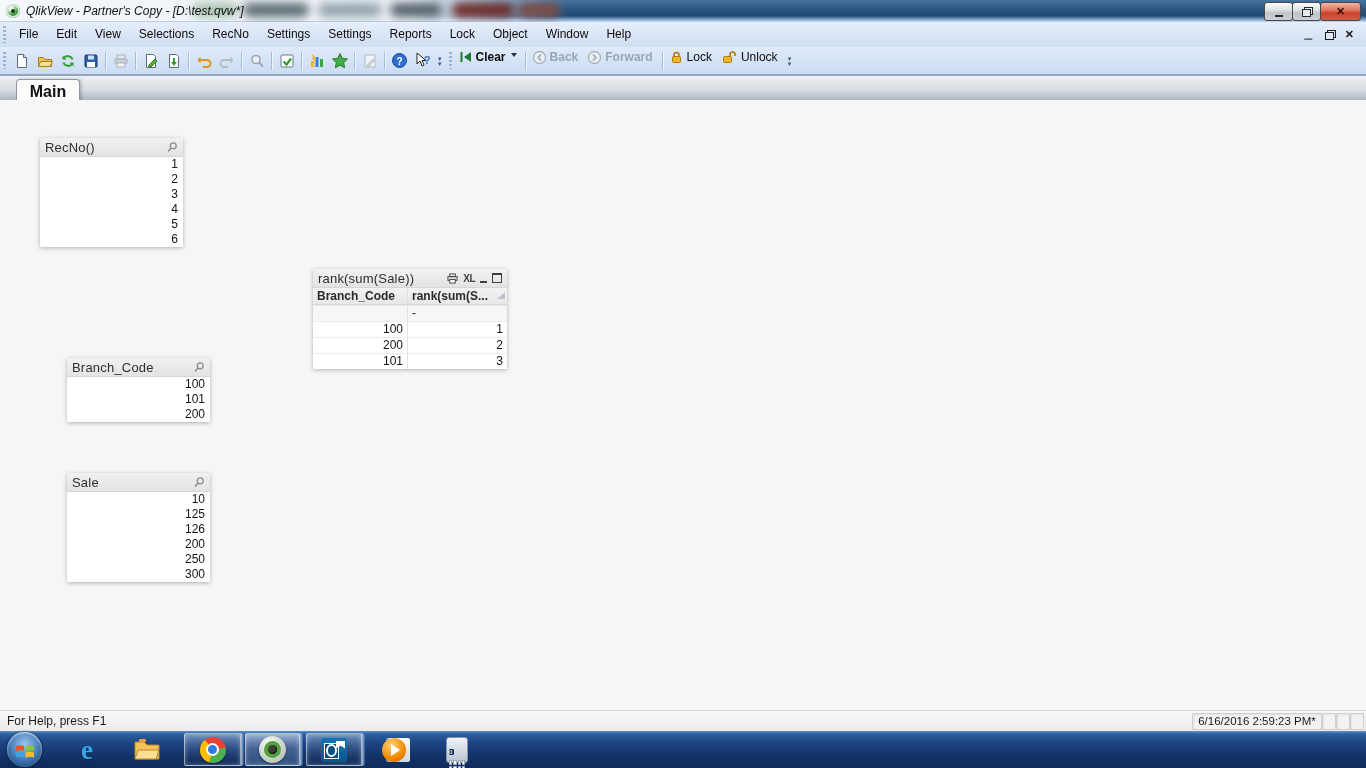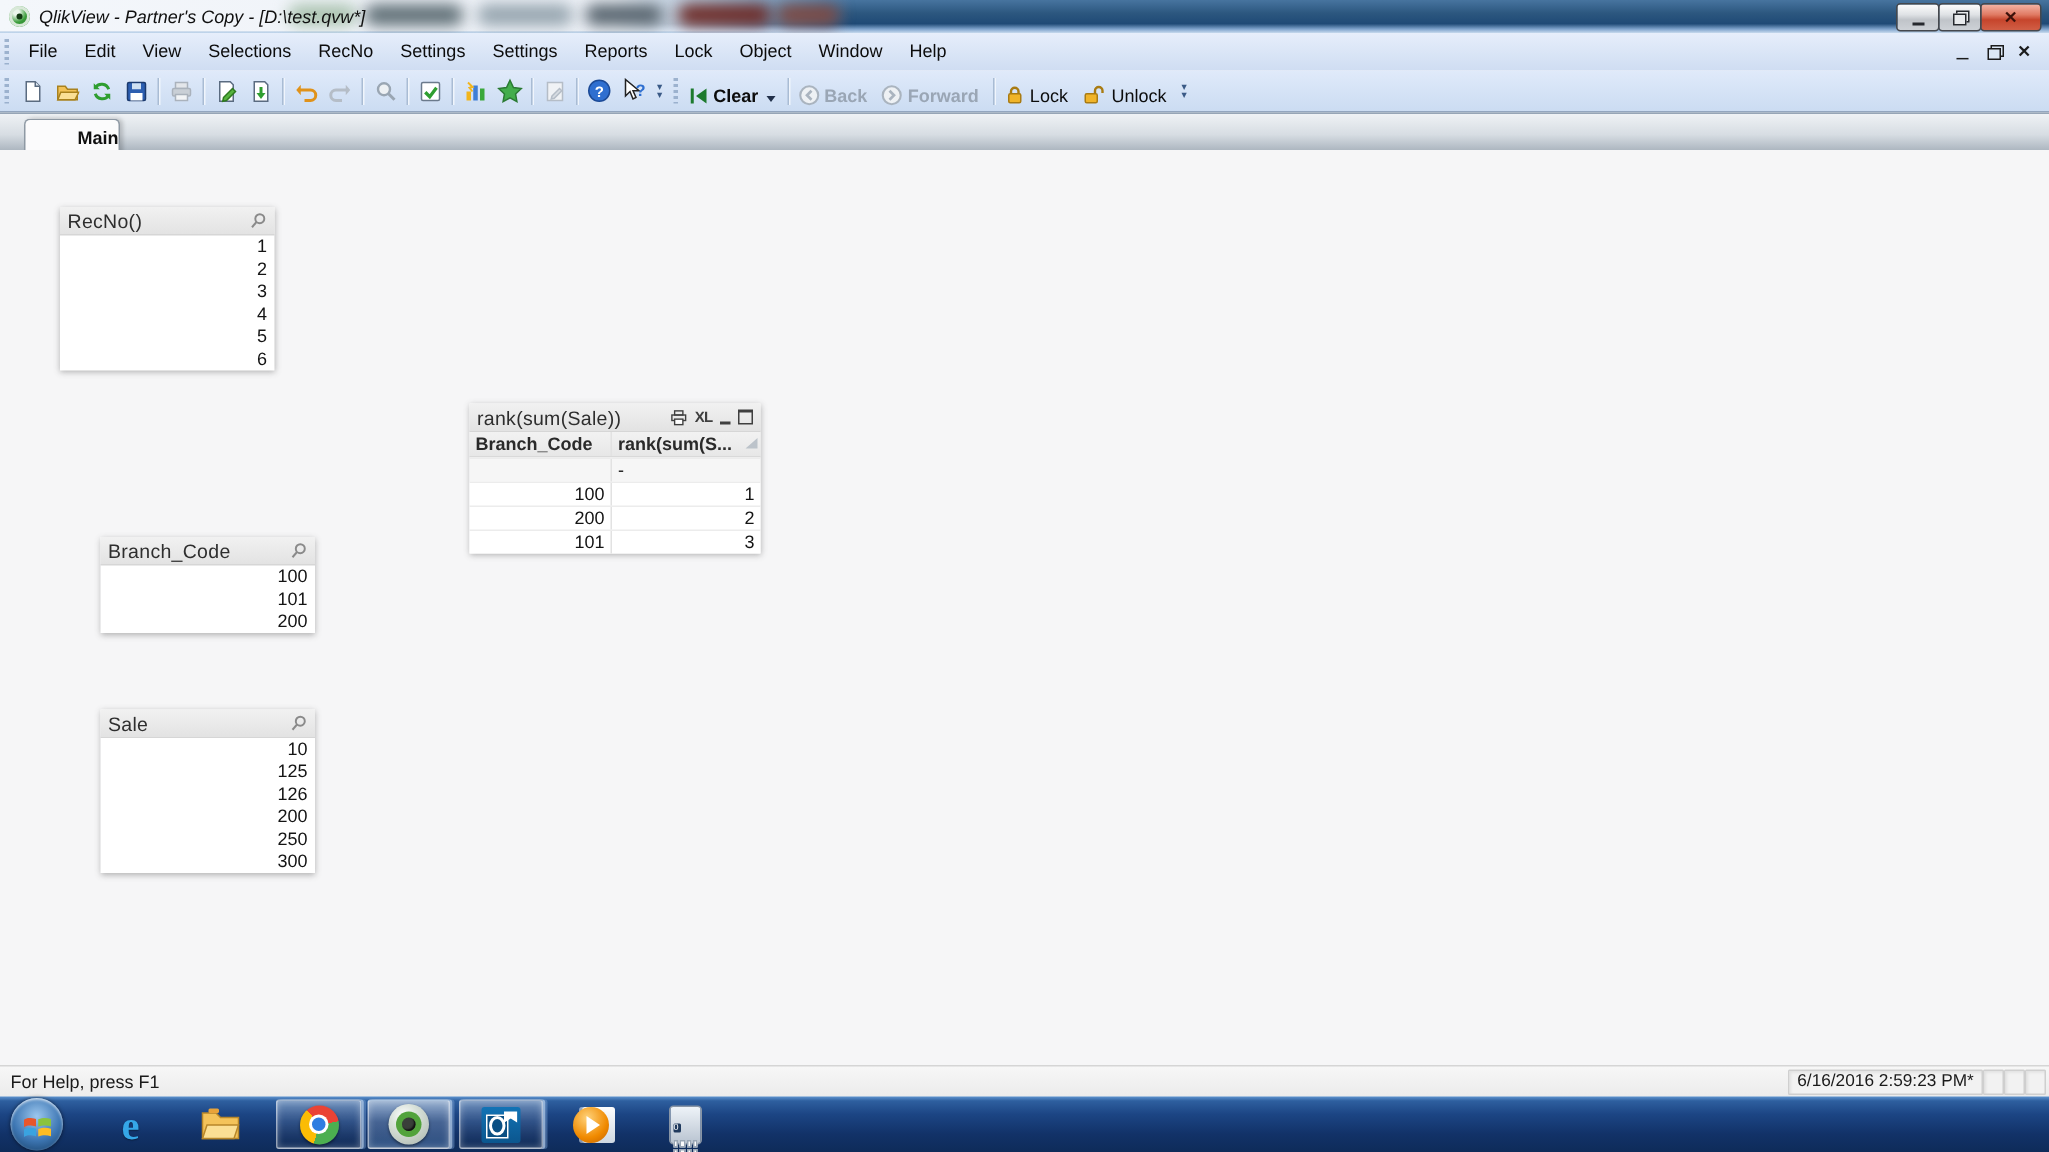--- a/index.html
+++ b/index.html
@@ -35,30 +35,30 @@
   .mdi-controls{margin-left:auto;display:flex;align-items:center;gap:11px;padding-right:12px;}
   .mdi-controls .g{color:#1b1b1b;font-size:11px;font-weight:bold;}
 
   
   .toolbar{position:absolute;top:47px;left:0;right:0;height:27px;
     background:linear-gradient(#e0eafa,#cbdcf2);border-bottom:1px solid #93a6bf;display:flex;align-items:center;}
   .tb-icon{width:23px;height:21px;display:flex;align-items:center;justify-content:center;border-radius:2px;}
   .tb-sep{width:1px;height:18px;background:#a9bcd4;margin:0 3px;box-shadow:1px 0 0 #f0f5fc;}
   .tb-label{font-size:12px;color:#0c0c0c;padding:0 3px;}
   .tb-label.dim{color:#9aa6b5;font-weight:bold;}
-  .tb-btn{display:flex;align-items:flex-end;height:21px;padding:0 3px;border-radius:2px;}
+  .tb-btn{display:flex;align-items:flex-start;height:21px;padding:0 3px;border-radius:2px;}
   .chev-down{width:0;height:0;border:3px solid transparent;border-top:4px solid #22304a;margin:3px 2px 0 2px;}
   .overflow{display:flex;flex-direction:column;align-items:center;margin:0 4px;color:#3a5a86;font-size:7px;line-height:5px;}
 
   
   .tabrow{position:absolute;top:75px;left:0;right:0;height:25px;
     background:linear-gradient(#eff2f5 0%,#d7dde3 55%,#a9b3bd 100%);border-top:1px solid #96a5b6;}
   .tab{position:absolute;left:16px;top:3px;width:62px;height:23px;background:#fbfbfc;
     border:1px solid #8e99a4;border-bottom:none;border-radius:4px 4px 0 0;
-    display:flex;align-items:center;justify-content:flex-end;font-size:12px;font-weight:bold;color:#111;
+    display:flex;align-items:center;justify-content:center;font-size:16px;font-weight:bold;color:#111;
     box-shadow:2px 0 3px rgba(0,0,0,.18);}
   .sheet{position:absolute;top:100px;left:0;right:0;height:610px;background:#f6f6f7;}
 
   
   .qv-obj{position:absolute;background:#fff;box-shadow:0 1px 4px rgba(90,90,90,.45);font-size:12px;}
   .qv-hdr{height:18px;background:linear-gradient(#f1f1f1,#e3e3e3);border-bottom:1px solid #d6d6d6;
     display:flex;align-items:center;padding:0 5px;color:#2e2e2e;}
   .qv-hdr .t{flex:1;font-size:13px;letter-spacing:.2px;}
   .lbrow{height:15px;line-height:15px;text-align:right;padding-right:5px;color:#141414;}
   .cap-ic{display:flex;align-items:center;margin-left:5px;color:#3f3f3f;}

